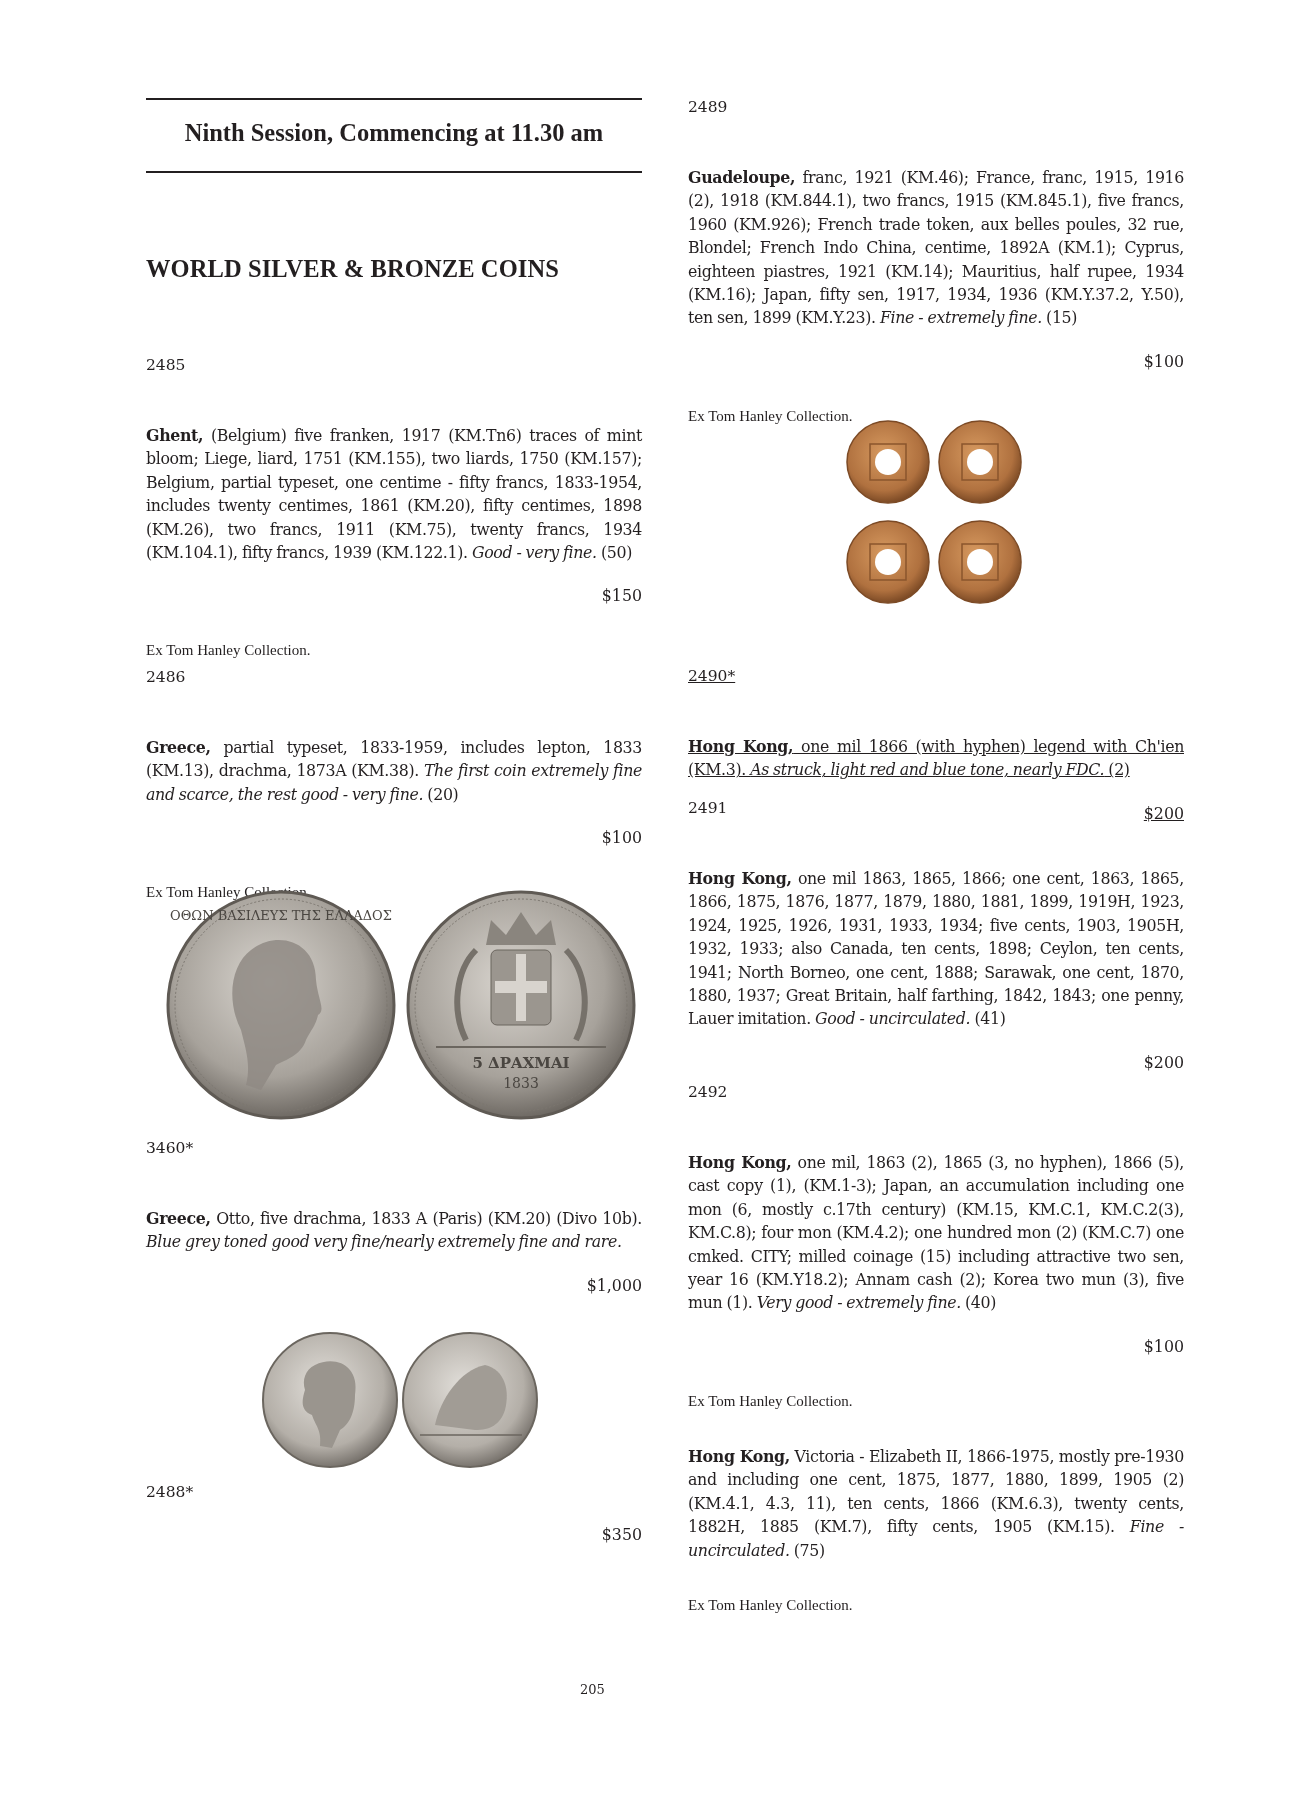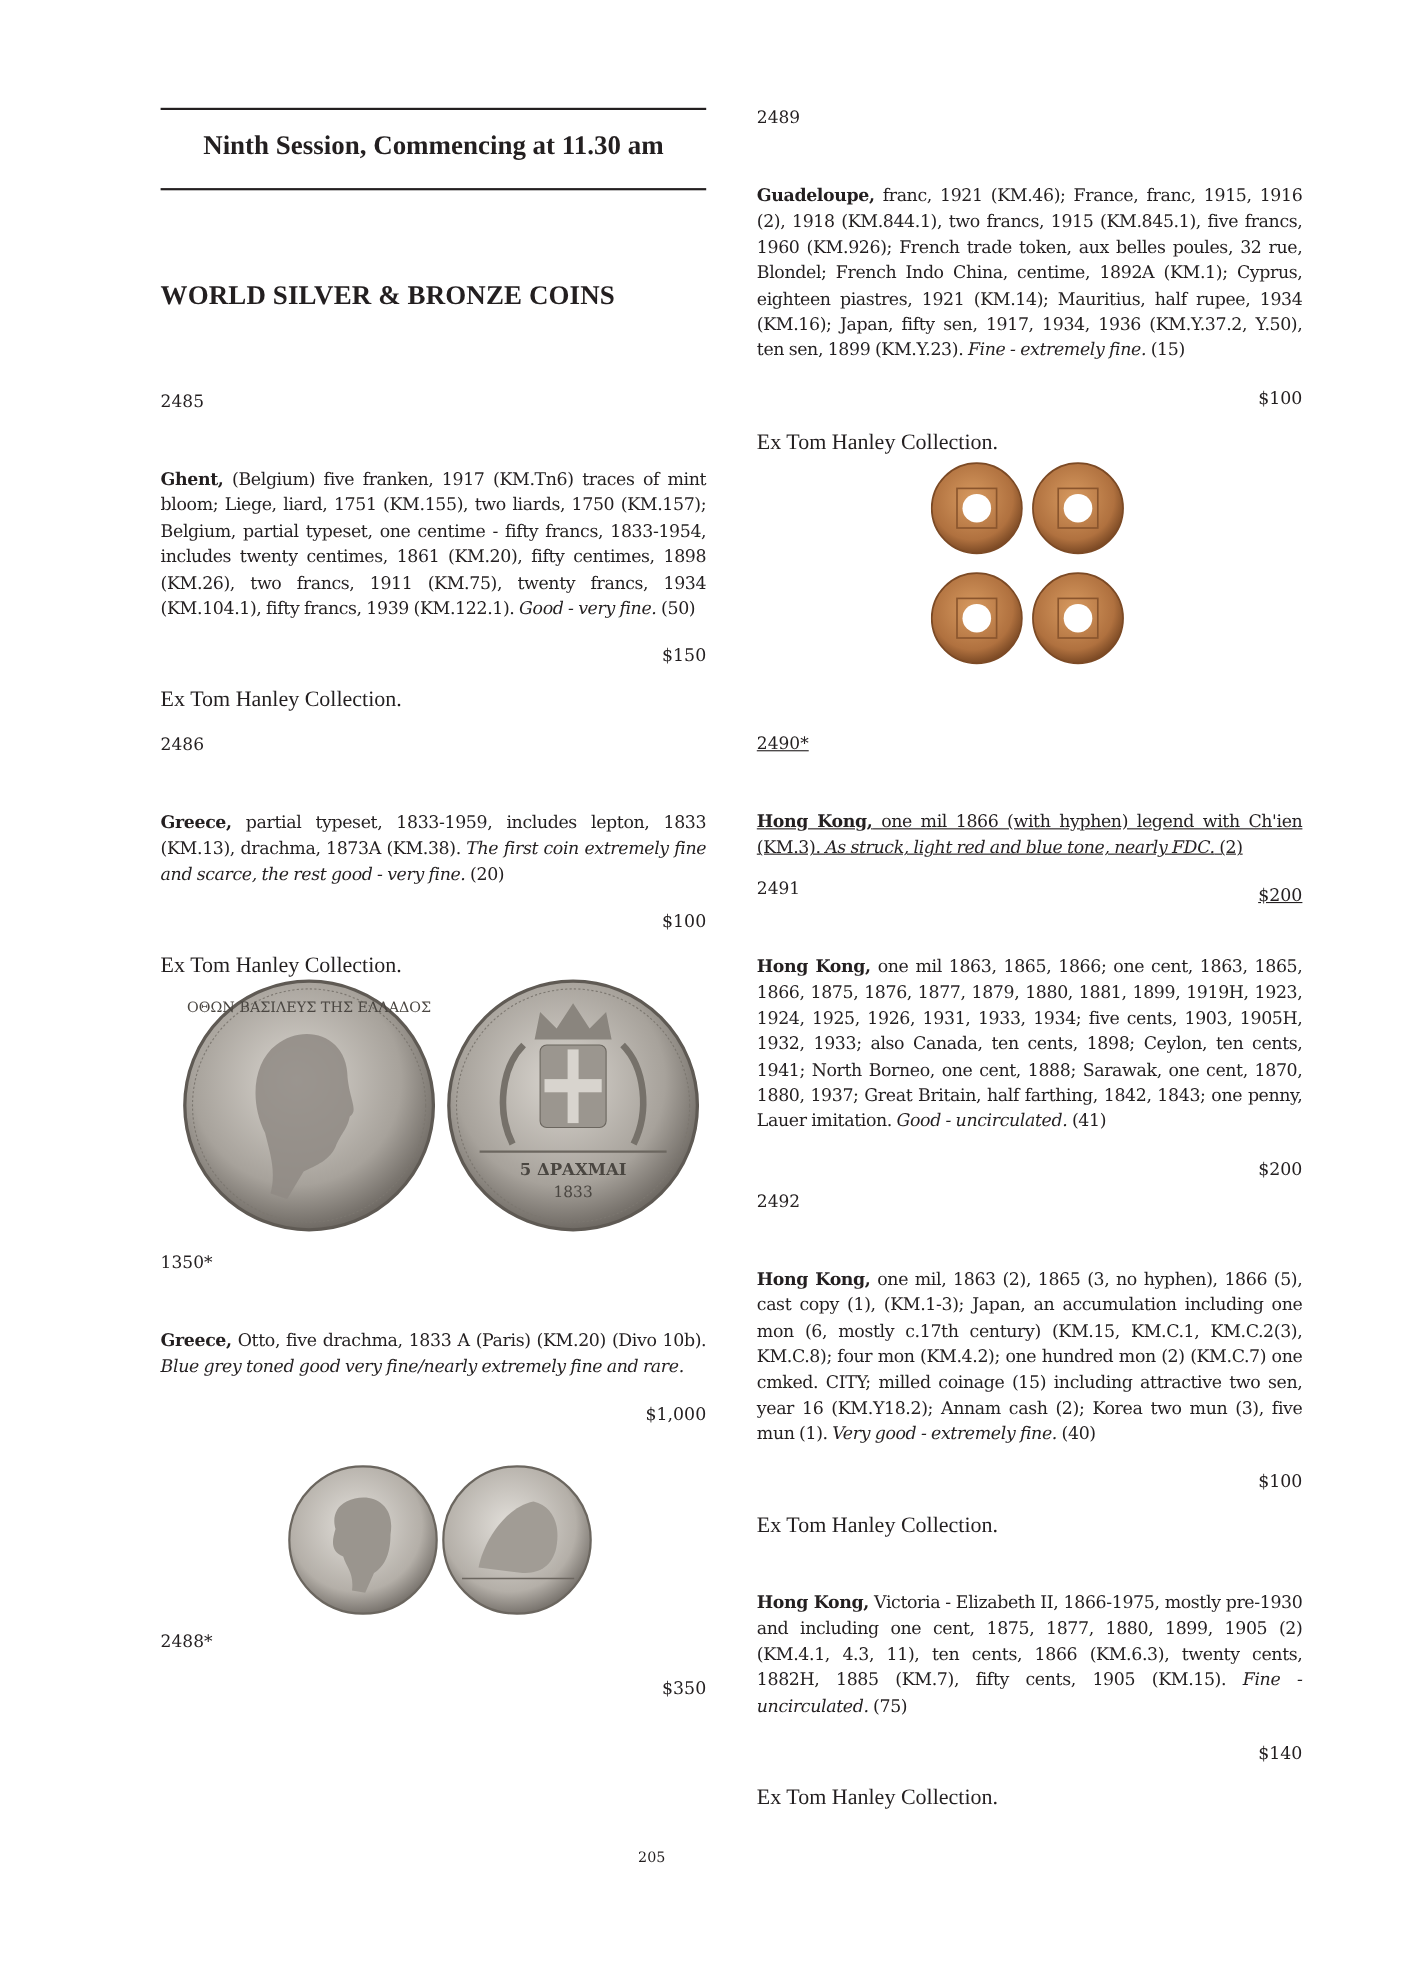--- a/index.html
+++ b/index.html
@@ -16,21 +16,21 @@
                    font-weight: bold; font-size: 24.5px; letter-spacing: 0.1px; }
 
   .lot { position: absolute; left: 0; width: 496px; }
   .lot-no { font-family: "DejaVu Serif", serif; font-size: 15.5px; line-height: 22px; }
   .lot-desc { font-family: "DejaVu Serif", serif; font-size: 15.8px; line-height: 23.4px;
               text-align: justify; letter-spacing: -0.35px; word-spacing: -0.5px; margin-top: 48px; }
   .lot-desc .lot-country { font-weight: bold; }
   .lot-desc .lot-grade { font-style: italic; }
   .lot-price { font-family: "DejaVu Serif", serif; font-size: 15.8px; line-height: 23px;
                text-align: right; margin-top: 20px; }
-  .provenance { font-family: "Liberation Serif", serif; font-size: 20px; margin-top: 18px; }
+  .provenance { font-family: "Liberation Serif", serif; font-size: 15px; margin-top: 35px; }
 
   .coin-img { position: absolute; }
   .page-number { position: absolute; left: 0; width: 1185px; top: 1682px; text-align: center;
                  font-family: "DejaVu Serif", serif; font-size: 13px; }
 </style>
 </head>
 <body>
 
 <div class="col col-left">
   <div class="rule" style="top:98px;"></div>
@@ -75,21 +75,21 @@
       <rect x="329" y="91" width="52" height="12" fill="#d8d4ce"></rect>
       <path d="M300 150 C285 120,290 80,310 60" stroke="#76716a" stroke-width="6" fill="none"></path>
       <path d="M410 150 C425 120,420 80,400 60" stroke="#76716a" stroke-width="6" fill="none"></path>
       <line x1="270" y1="157" x2="440" y2="157" stroke="#6b665f" stroke-width="2"></line>
       <text x="355" y="178" text-anchor="middle" font-family="DejaVu Serif, serif" font-size="15" font-weight="bold" fill="#4a4641">5 ΔΡΑΧΜΑΙ</text>
       <text x="355" y="198" text-anchor="middle" font-family="DejaVu Serif, serif" font-size="14" fill="#4a4641">1833</text>
     </g>
   </svg>
 
   <div class="lot" style="top:1137px;">
-    <div class="lot-no">1350*</div>
+    <div class="lot-no">3460*</div>
     <div class="lot-desc"><span class="lot-country">Greece,</span><span> Otto, five drachma, 1833 A (Paris) (KM.20) (Divo 10b). </span><span class="lot-grade">Blue grey toned good very fine/nearly extremely fine and rare.</span></div>
     <div class="lot-price">$1,000</div>
   </div>
 
   <svg class="coin-img" style="left:114px; top:1330px;" width="280" height="140" viewBox="0 0 280 140" aria-label="Greece George I drachma 1911 obverse and reverse">
     <defs>
       <radialGradient id="silverB" cx="45%" cy="40%" r="60%">
         <stop offset="0%" stop-color="#e2dfda"></stop>
         <stop offset="75%" stop-color="#b4afa8"></stop>
         <stop offset="100%" stop-color="#7a756f"></stop>
@@ -165,18 +165,17 @@
 
   <div class="lot" style="top:1081px;">
     <div class="lot-no">2492</div>
     <div class="lot-desc"><span class="lot-country">Hong Kong,</span><span> one mil, 1863 (2), 1865 (3, no hyphen), 1866 (5), cast copy (1), (KM.1-3); Japan, an accumulation including one mon (6, mostly c.17th century) (KM.15, KM.C.1, KM.C.2(3), KM.C.8); four mon (KM.4.2); one hundred mon (2) (KM.C.7) one cmked. CITY; milled coinage (15) including attractive two sen, year 16 (KM.Y18.2); Annam cash (2); Korea two mun (3), five mun (1). </span><span class="lot-grade">Very good - extremely fine.</span><span> (40)</span></div>
     <div class="lot-price">$100</div>
     <div class="provenance">Ex Tom Hanley Collection.</div>
   </div>
 
   <div class="lot" style="top:1397px;">
     <div class="lot-desc"><span class="lot-country">Hong Kong,</span><span> Victoria - Elizabeth II, 1866-1975, mostly pre-1930 and including one cent, 1875, 1877, 1880, 1899, 1905 (2) (KM.4.1, 4.3, 11), ten cents, 1866 (KM.6.3), twenty cents, 1882H, 1885 (KM.7), fifty cents, 1905 (KM.15). </span><span class="lot-grade">Fine - uncirculated.</span><span> (75)</span></div>
-    <div class="lot-price">$140</div>
     <div class="provenance">Ex Tom Hanley Collection.</div>
   </div>
 </div>
 
 <div class="page-number">205</div>
 
 </body></html>

